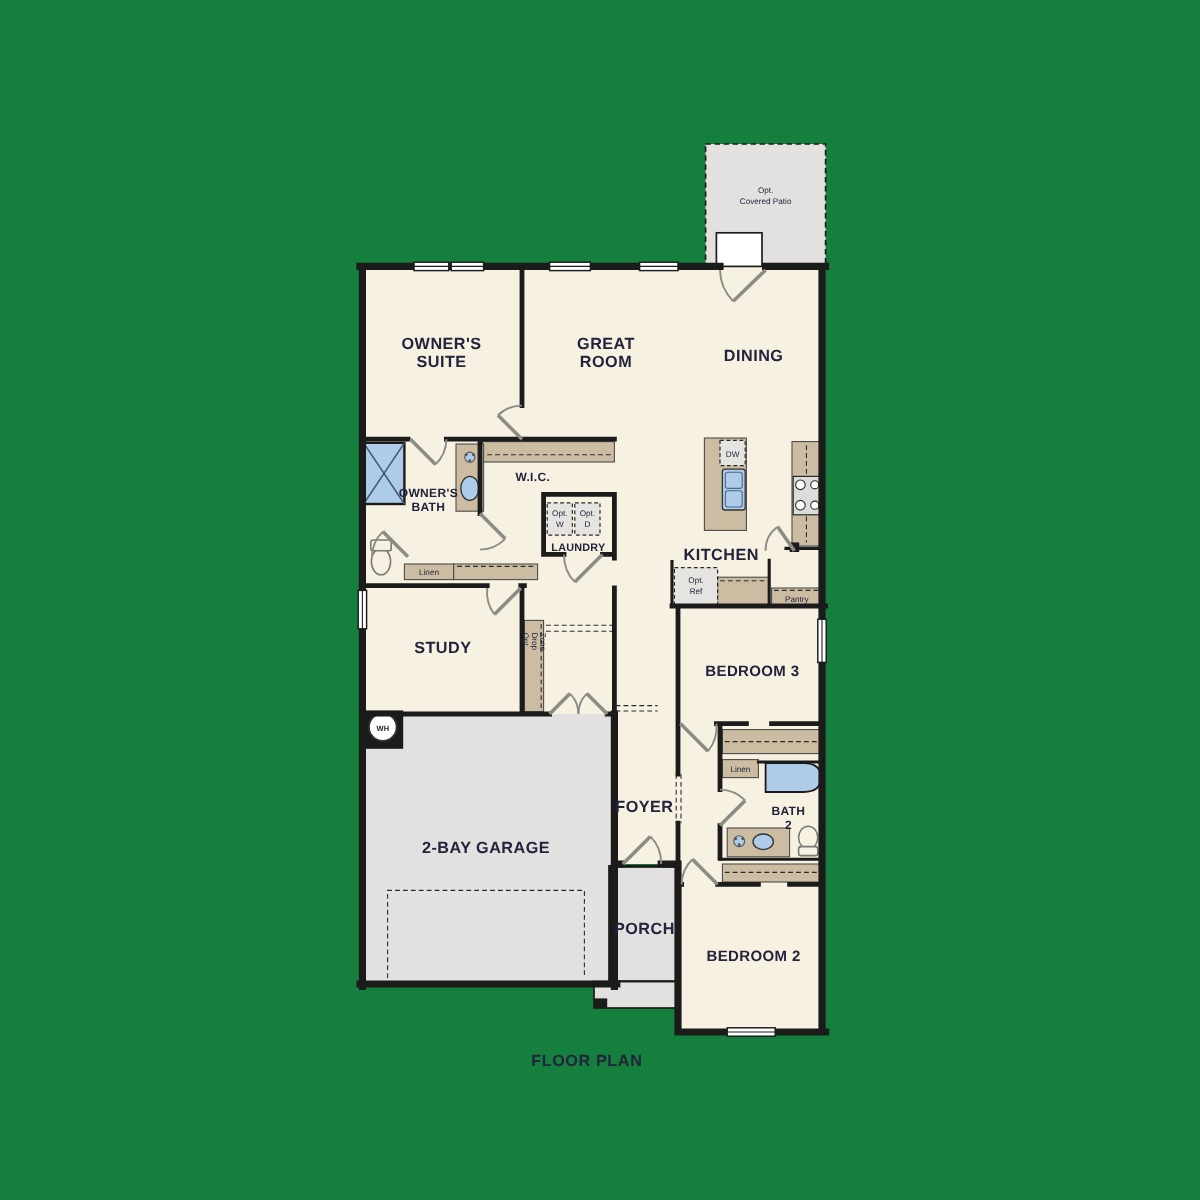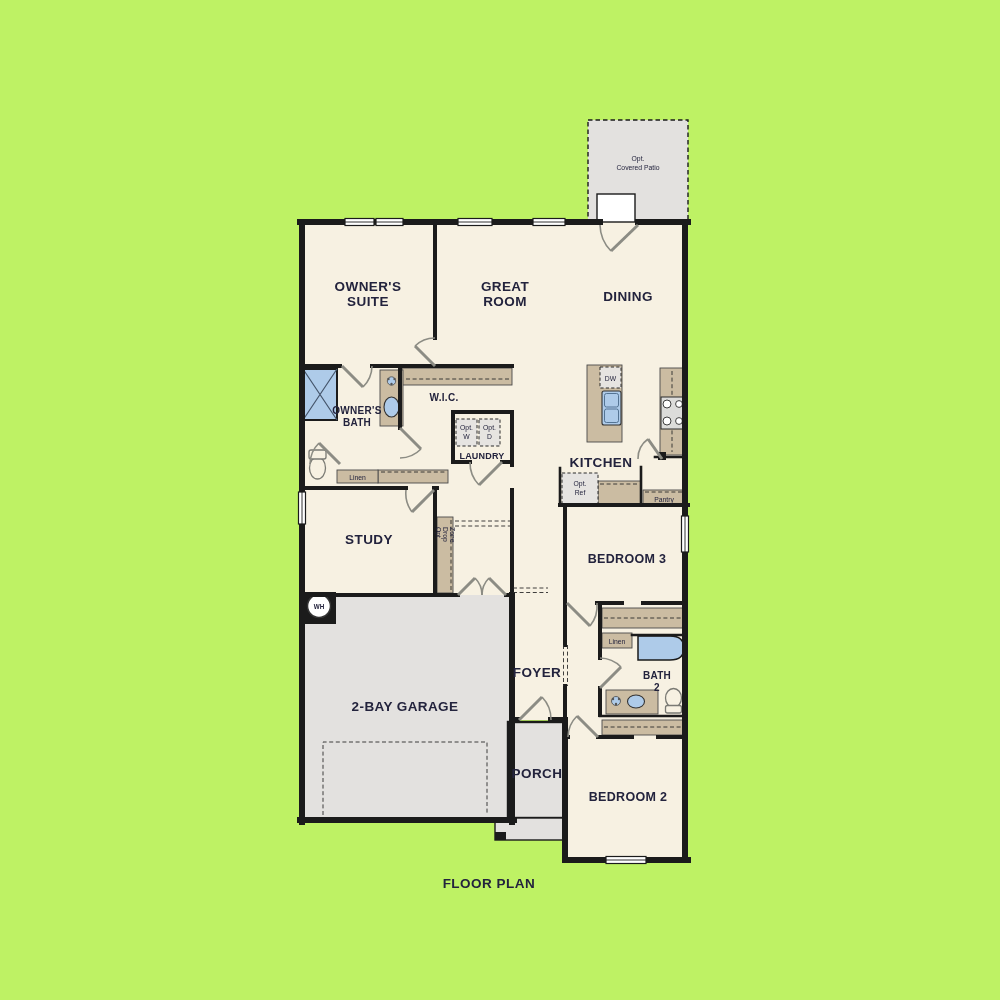--- a/index.html
+++ b/index.html
@@ -1,16 +1,16 @@
 <!DOCTYPE html>
 <html><head>
 <meta charset="utf-8">
 <style>
   html,body{margin:0;padding:0;background:#ffffff;}
-  .page{width:1000px;height:1000px;position:relative;background:#bef264;font-family:"Liberation Sans",sans-serif;}
+  .page{width:1000px;height:1000px;position:relative;background:#15803d;font-family:"Liberation Sans",sans-serif;}
   svg text{fill:#23233d;font-family:"Liberation Sans",sans-serif;}
   .room-label{font-size:13.5px;font-weight:bold;letter-spacing:.4px;}
   .room-label-sm{font-size:12.5px;font-weight:bold;letter-spacing:.3px;}
   .mid-label{font-size:10px;font-weight:bold;letter-spacing:.3px;}
   .small-label{font-size:9px;font-weight:bold;letter-spacing:.2px;}
   .tiny-label{font-size:6.8px;font-weight:normal;}
   .title-label{font-size:13.5px;font-weight:bold;letter-spacing:.5px;}
   .wall-ext{stroke:#1b1b1b;stroke-width:6;fill:none;stroke-linecap:square;}
   .wall-int{stroke:#1b1b1b;stroke-width:4;fill:none;stroke-linecap:square;}
   .wall-thin{stroke:#1b1b1b;stroke-width:2.6;fill:none;stroke-linecap:square;}

